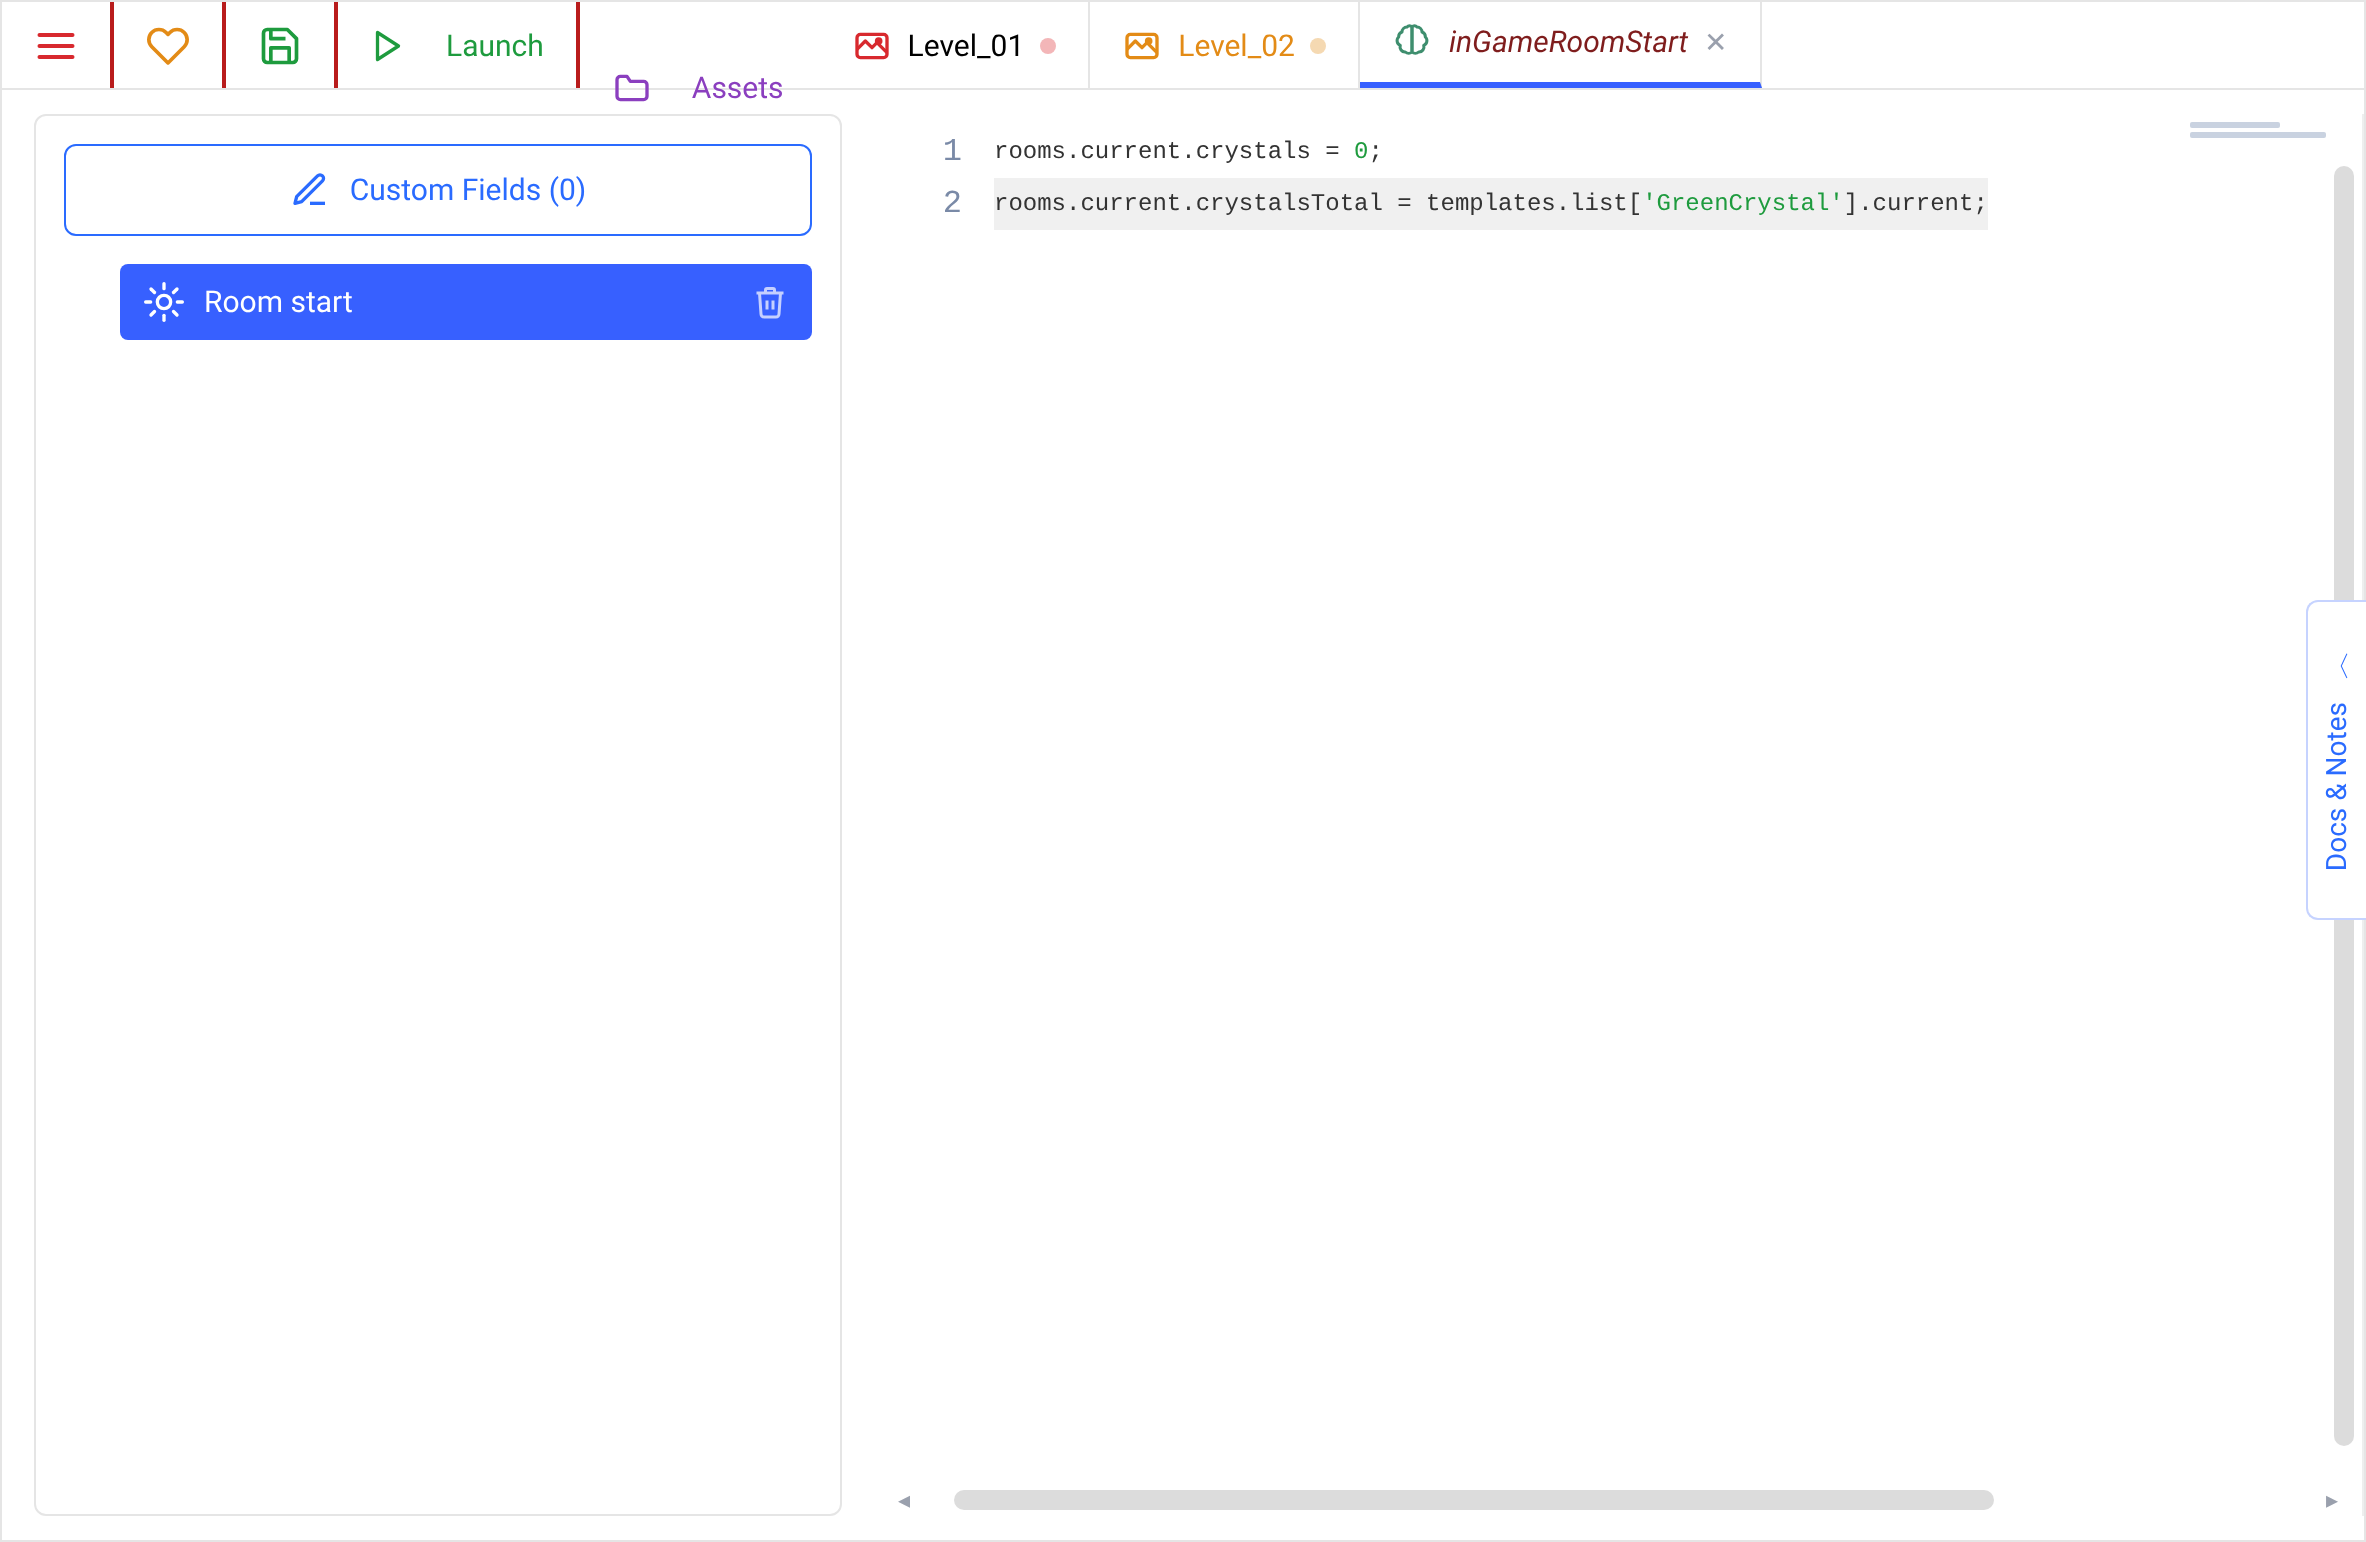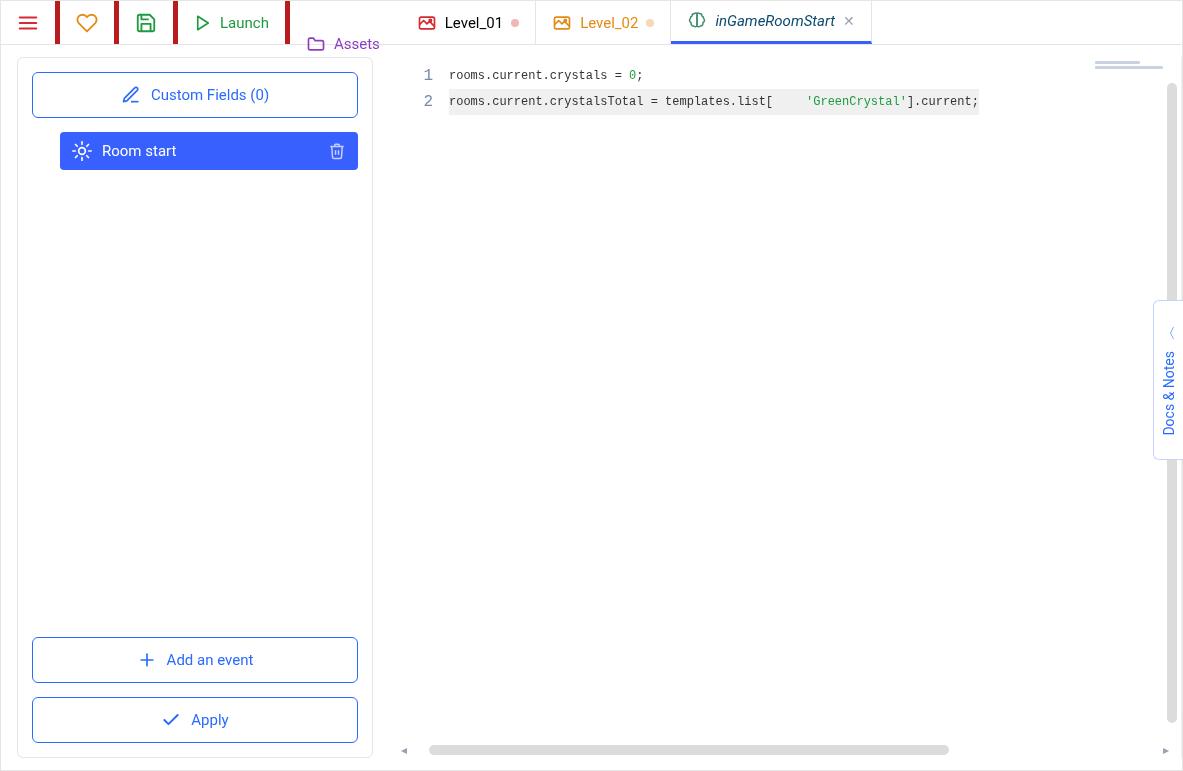--- a/index.html
+++ b/index.html
@@ -1,57 +1,57 @@
 <!DOCTYPE html>
 <html><head>
 <meta charset="utf-8">
 <style>
   * { box-sizing: border-box; margin: 0; padding: 0; }
   html, body { width: 100%; height: 100%; font-family: -apple-system, BlinkMacSystemFont, "Segoe UI", Roboto, sans-serif; font-size: 15px; background: #fff; }
   body { display: flex; flex-direction: column; width: 1183px; height: 771px; overflow: hidden; border: 1px solid #e5e5e5; }
 
   
   .topbar { display: flex; align-items: stretch; height: 44px; border-bottom: 1px solid #e5e5e5; }
-  .topbar .btn { display: flex; align-items: center; justify-content: center; padding: 0 16px; border-right: 5px solid #b91c1c; cursor: pointer; background: #fff; gap: 8px; }
+  .topbar .btn { display: flex; align-items: center; justify-content: center; padding: 0 16px; border-right: 2px solid #b91c1c; cursor: pointer; background: #fff; gap: 20px; }
   .topbar .tab { display: flex; align-items: center; gap: 8px; padding: 0 16px; border-right: 1px solid #e5e5e5; cursor: pointer; position: relative; }
   .topbar .tab.active { border-bottom: 3px solid #3760ff; }
   .topbar .dot { width: 8px; height: 8px; border-radius: 50%; }
   .topbar .close-x { color: #9aa0ad; font-size: 14px; }
 
   .c-red    { color: #000000; }
   .c-orange { color: #e38b16; }
   .c-green  { color: #1e9b3e; }
   .c-blue   { color: #2a6bff; }
   .c-purple { color: #8b3fbf; margin-top: 43px; }
-  .c-teal   { color: #0c4a6e; }
+  .c-teal   { color: #7f1d1d; }
 
   .it { font-style: italic; }
 
   
   .main { flex: 1; display: flex; padding: 12px 0 12px 16px; gap: 20px; min-height: 0; }
 
-  .sidebar { width: 356px; display: flex; flex-direction: column; border: 1px solid #e5e5e5; border-radius: 6px; padding: 14px; gap: 22px; }
+  .sidebar { width: 404px; display: flex; flex-direction: column; border: 1px solid #e5e5e5; border-radius: 6px; padding: 14px; gap: 22px; }
   .sidebar .top { flex: 0 0 auto; display: flex; flex-direction: column; gap: 14px; }
   .sidebar .spacer { flex: 1; }
   .sidebar .bottom { flex: 0 0 auto; display: flex; flex-direction: column; gap: 14px; }
 
   .obtn { display: flex; align-items: center; justify-content: center; gap: 10px; height: 46px; border: 1px solid #2a6bff; border-radius: 6px; color: #2a6bff; cursor: pointer; background: #fff; }
 
   .event-row { display: flex; align-items: center; height: 38px; border-radius: 4px; background: #3760ff; color: #fff; padding: 0 12px; gap: 10px; cursor: pointer; margin-left: 28px; }
   .event-row .lbl { flex: 1; }
   .event-row .trash { color: #c5d0ff; }
 
   
   .editor-wrap { flex: 1; display: flex; flex-direction: column; min-width: 0; position: relative; border-right: 1px solid #eee; }
   .editor { flex: 1; display: flex; min-height: 0; overflow: hidden; position: relative; }
   .gutter { width: 56px; text-align: right; padding: 6px 16px 0 0; color: #7a8aa7; font-family: "SFMono-Regular", Consolas, "Liberation Mono", monospace; font-size: 16px; line-height: 26px; }
   .code { flex: 1; padding: 6px 0 0 0; font-family: "SFMono-Regular", Consolas, "Liberation Mono", monospace; font-size: 12px; line-height: 26px; white-space: pre; color: #333; overflow: hidden; }
   .code .hl { background: #f0f0f0; display: inline-block; }
   .tok-num { color: #1e9b3e; }
-  .tok-str { color: #1e9b3e; margin-left: 33px; }
+  .tok-str { color: #1e9b3e; }
 
   .hscroll { height: 16px; display: flex; align-items: center; padding: 0 8px; }
   .hscroll .arrow { width: 10px; color: #9aa0ad; font-size: 12px; cursor: pointer; }
   .hscroll .track { flex: 1; height: 10px; background: transparent; position: relative; margin: 0 6px; }
   .hscroll .thumb { position: absolute; left: 12px; width: 520px; height: 10px; background: #dcdcdc; border-radius: 5px; }
 
   .vscroll { position: absolute; top: 4px; right: 2px; bottom: 20px; width: 12px; }
   .vscroll .thumb { position: absolute; top: 22px; width: 10px; height: 640px; background: #dcdcdc; border-radius: 5px; }
 
   .minimap { position: absolute; top: 4px; right: 16px; width: 70px; height: 18px; }
@@ -157,35 +157,20 @@
               <polyline points="3 6 5 6 21 6"></polyline>
               <path d="M19 6l-1 14a2 2 0 0 1-2 2H8a2 2 0 0 1-2-2L5 6"></path>
               <path d="M10 11v6"></path>
               <path d="M14 11v6"></path>
               <path d="M9 6V4a1 1 0 0 1 1-1h4a1 1 0 0 1 1 1v2"></path>
             </svg>
         </span>
       </div>
     </div>
     <div class="spacer"></div>
-    <div class="bottom">
-      <div class="obtn">
-        <svg width="20" height="20" viewBox="0 0 24 24" fill="none" stroke="#2a6bff" stroke-width="2" stroke-linecap="round">
-            <line x1="12" y1="5" x2="12" y2="19"></line>
-            <line x1="5" y1="12" x2="19" y2="12"></line>
-          </svg>
-        <span>Add an event</span>
-      </div>
-      <div class="obtn">
-        <svg width="20" height="20" viewBox="0 0 24 24" fill="none" stroke="#2a6bff" stroke-width="2.4" stroke-linecap="round" stroke-linejoin="round">
-            <polyline points="20 6 9 17 4 12"></polyline>
-          </svg>
-        <span>Apply</span>
-      </div>
-    </div>
   </div>
 
   <div class="editor-wrap">
     <div class="editor">
       <div class="gutter" id="gutter">
           <div>1</div>
           <div>2</div>
         </div>
       <div class="code" id="code"><div><span><span>rooms.current.crystals = </span><span class="tok-num">0</span><span>;</span></span></div><div><span class="hl"><span>rooms.current.crystalsTotal = templates.list[</span><span class="tok-str">'GreenCrystal'</span><span>].current;</span></span></div></div>
       <div class="minimap">

